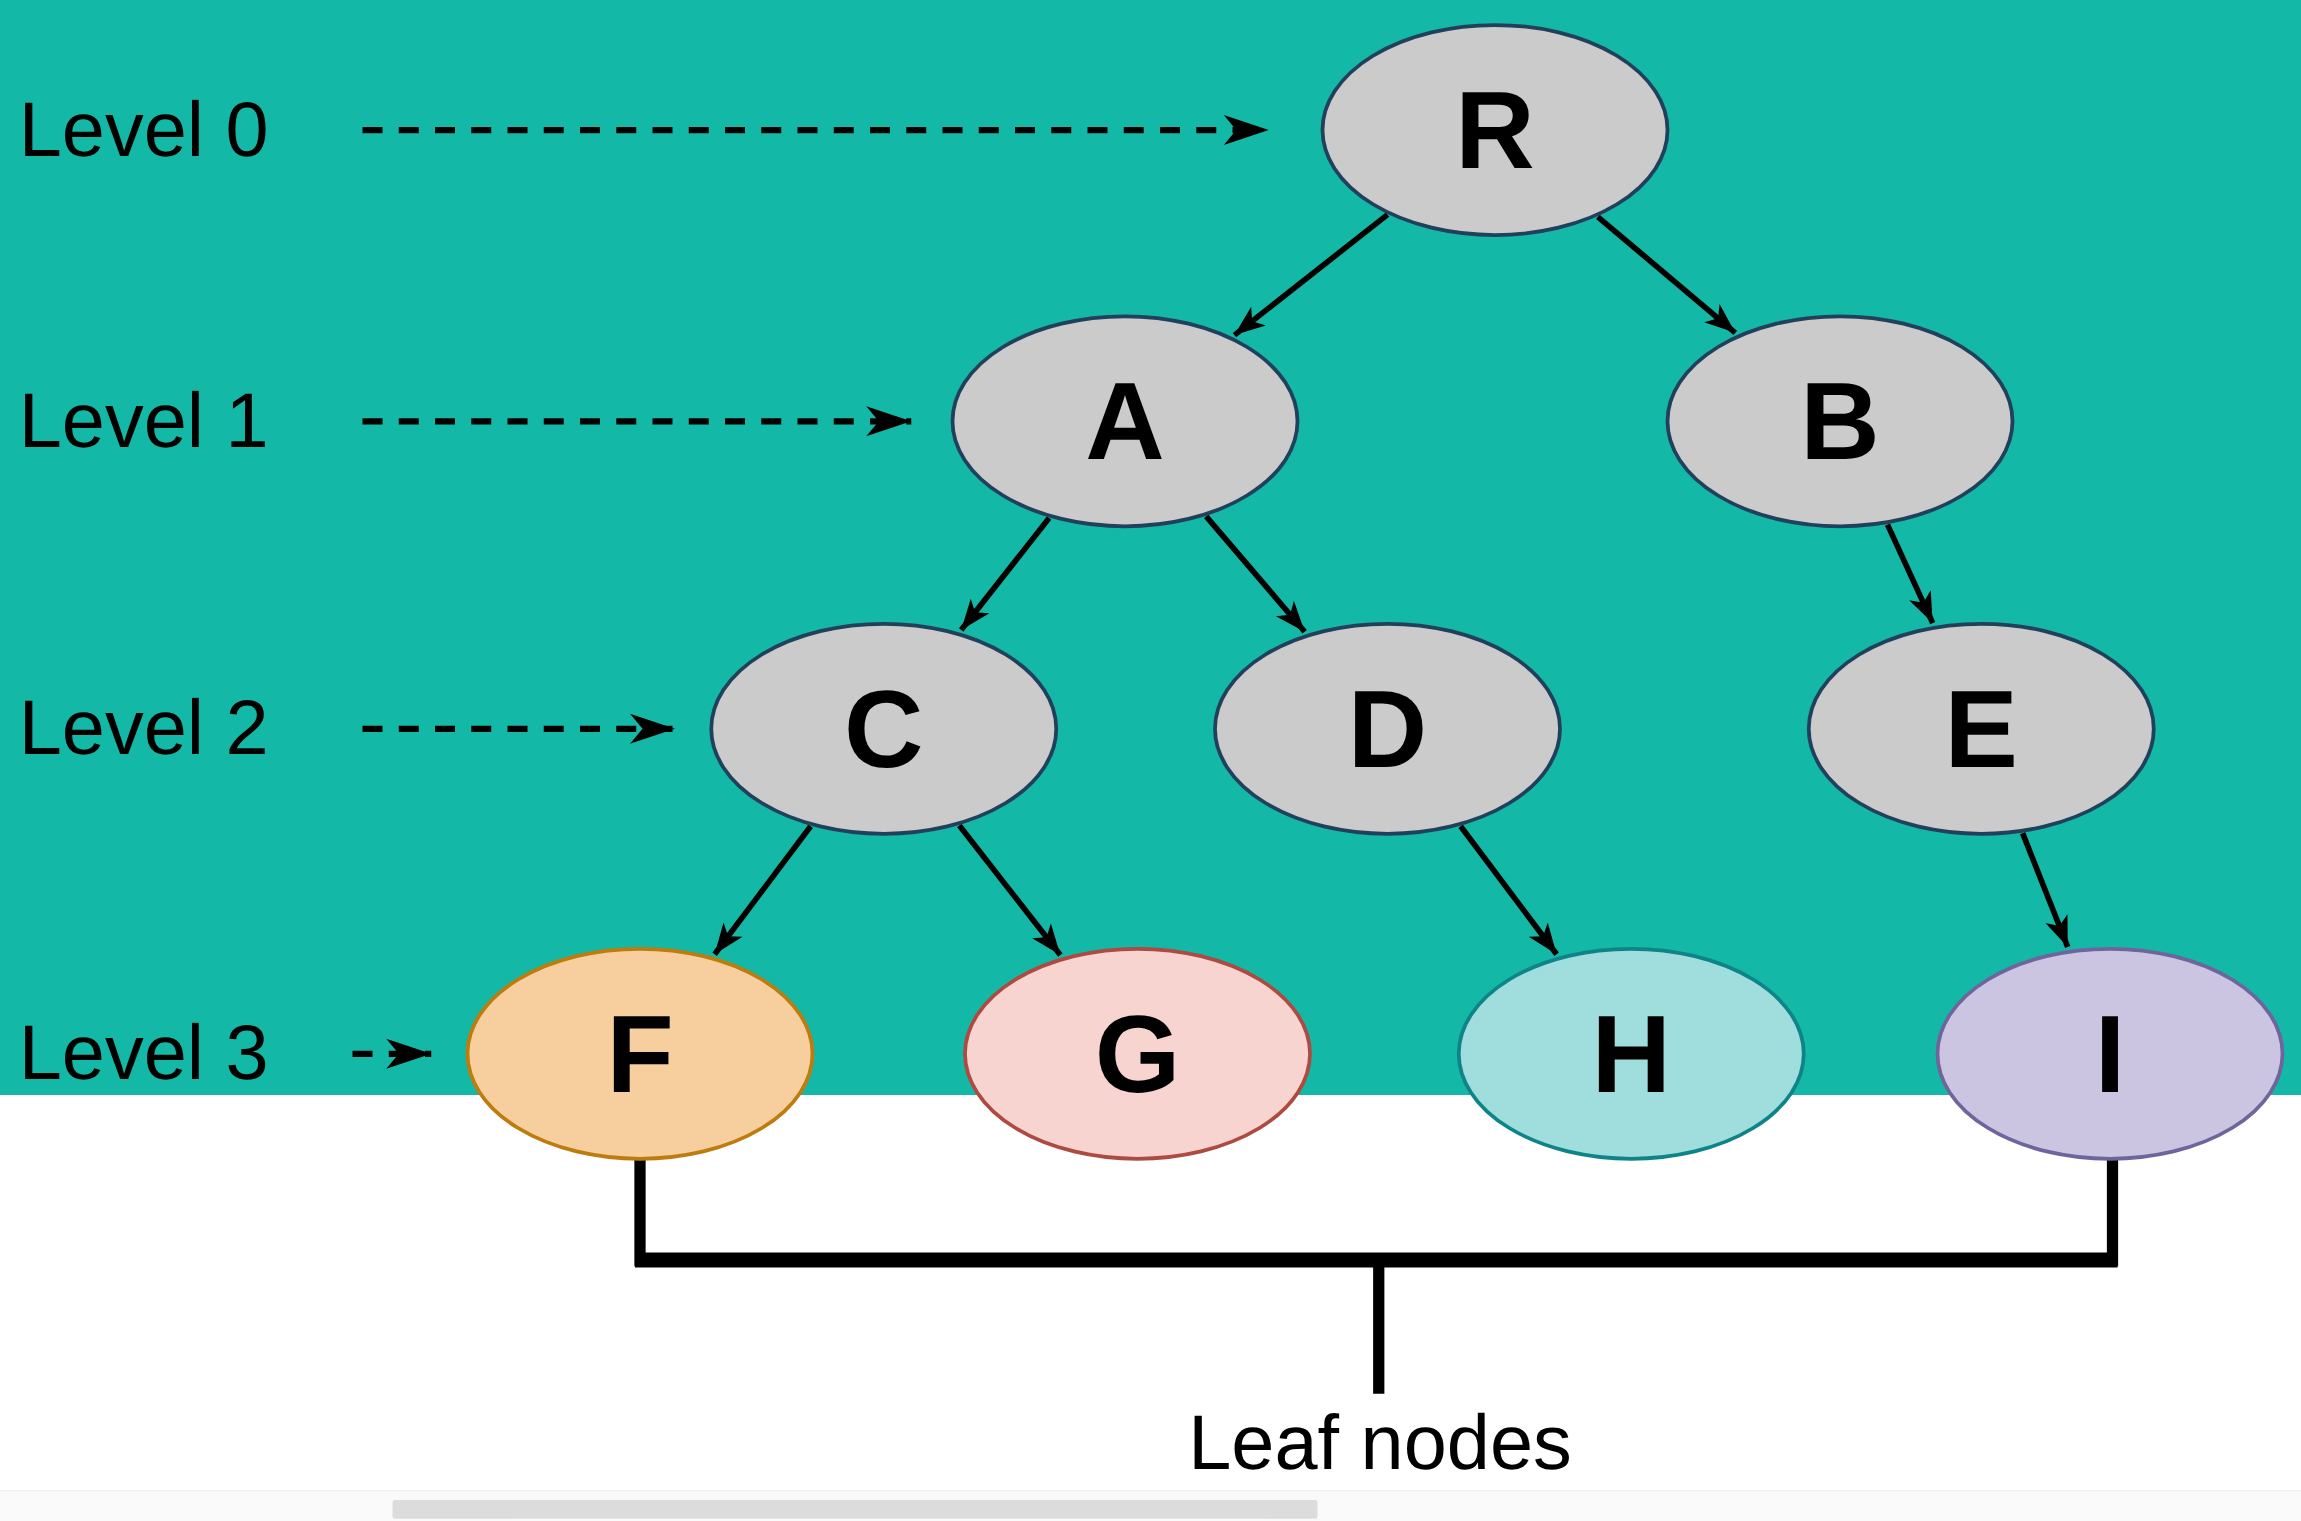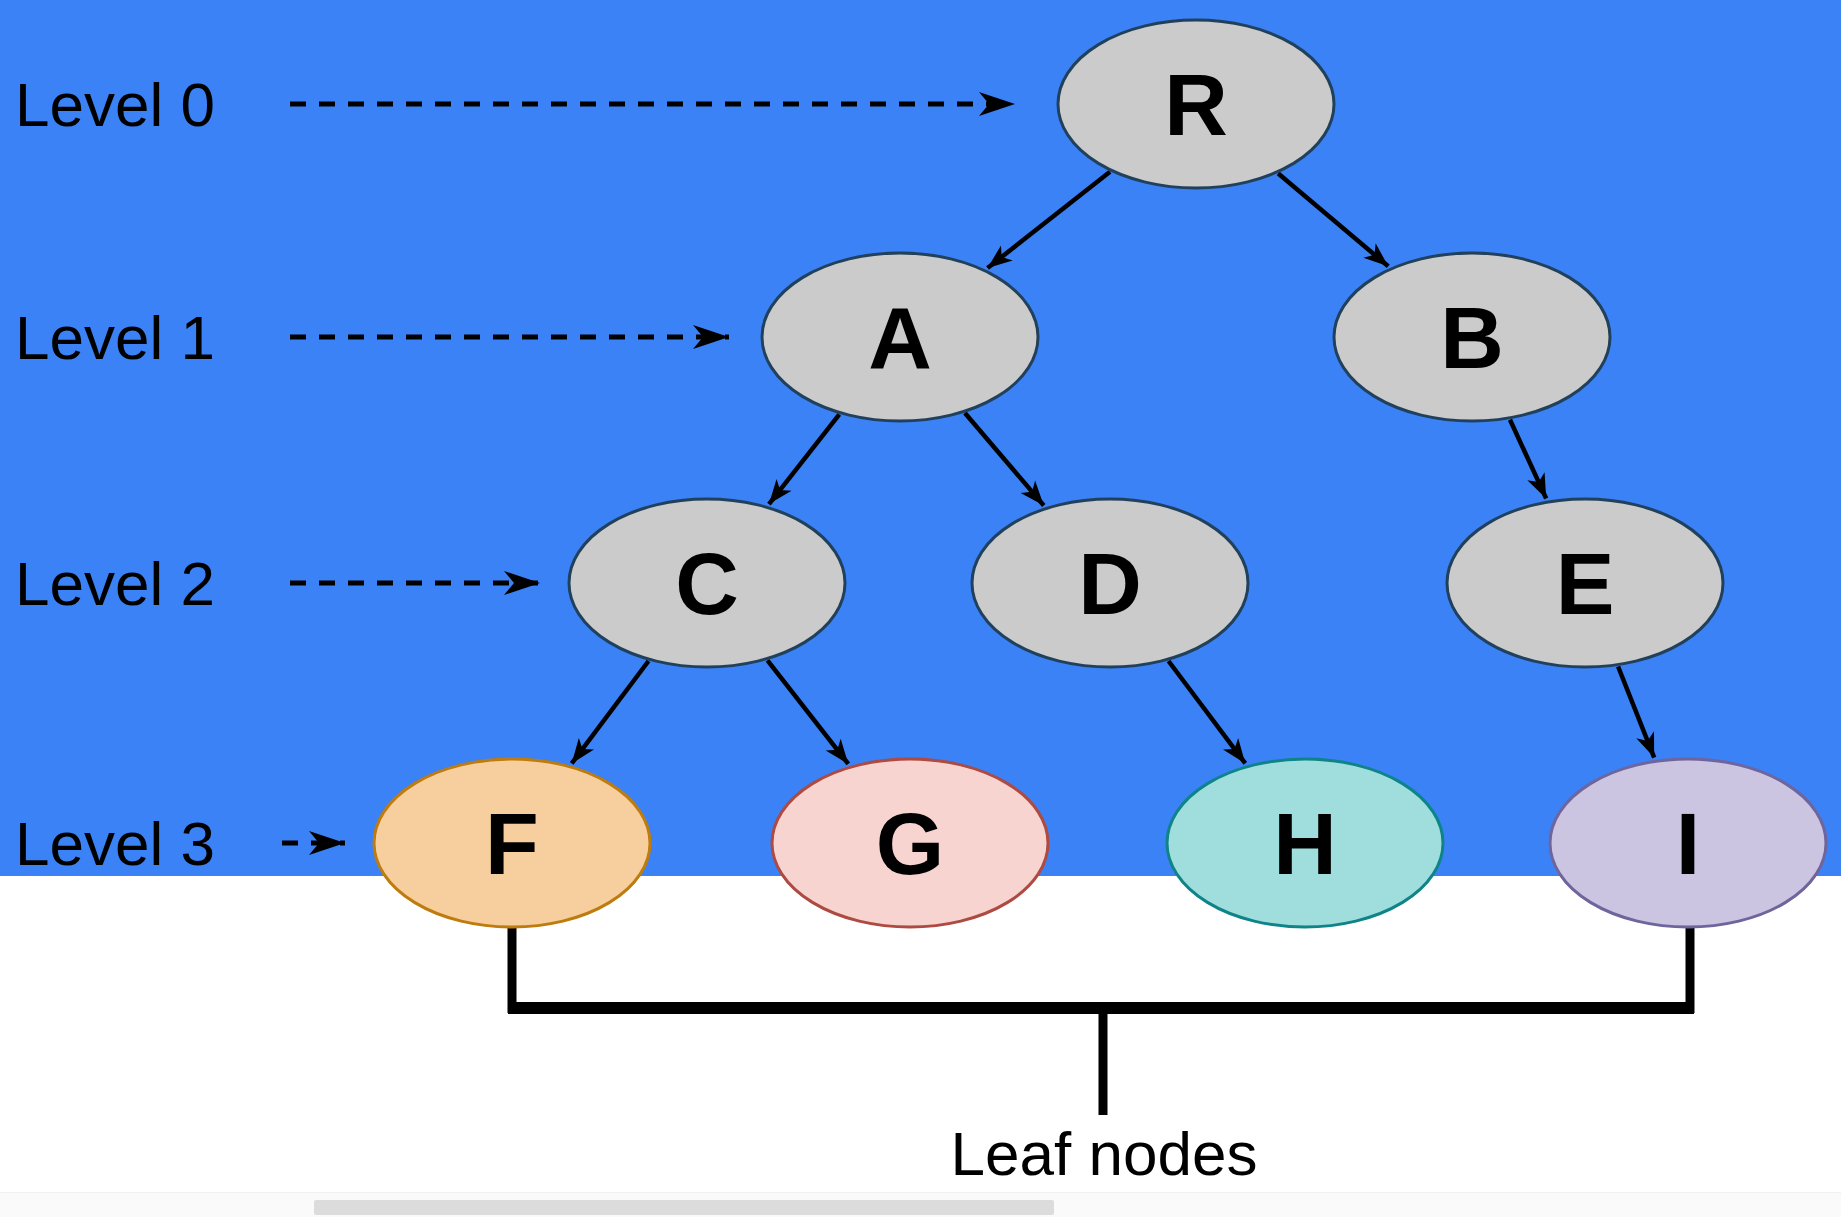--- a/index.html
+++ b/index.html
@@ -8,21 +8,21 @@
     background: #ffffff;
     width: 1841px;
     height: 1217px;
     overflow: hidden;
     font-family: "Liberation Sans", "DejaVu Sans", sans-serif;
   }
   #stage {
     position: relative;
     width: 1841px;
     height: 876px;
-    background: #3b82f6;
+    background: #14b8a6;
   }
   svg { display: block; }
   .level-label {
     font-family: "Liberation Sans", "DejaVu Sans", sans-serif;
     font-size: 62px;
     fill: #000000;
   }
   .node-letter {
     font-family: "Liberation Sans", "DejaVu Sans", sans-serif;
     font-size: 88px;

